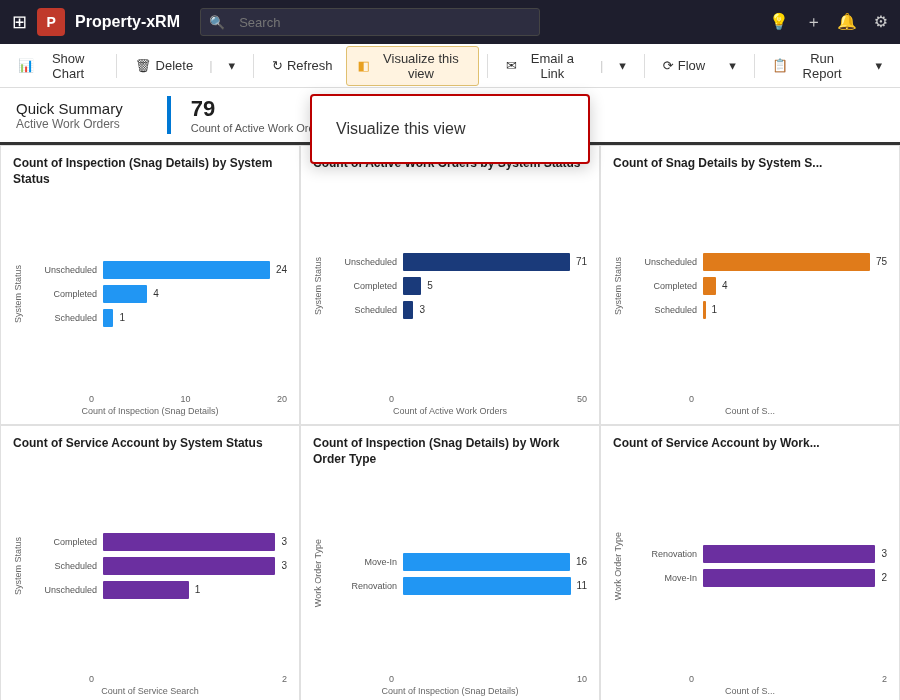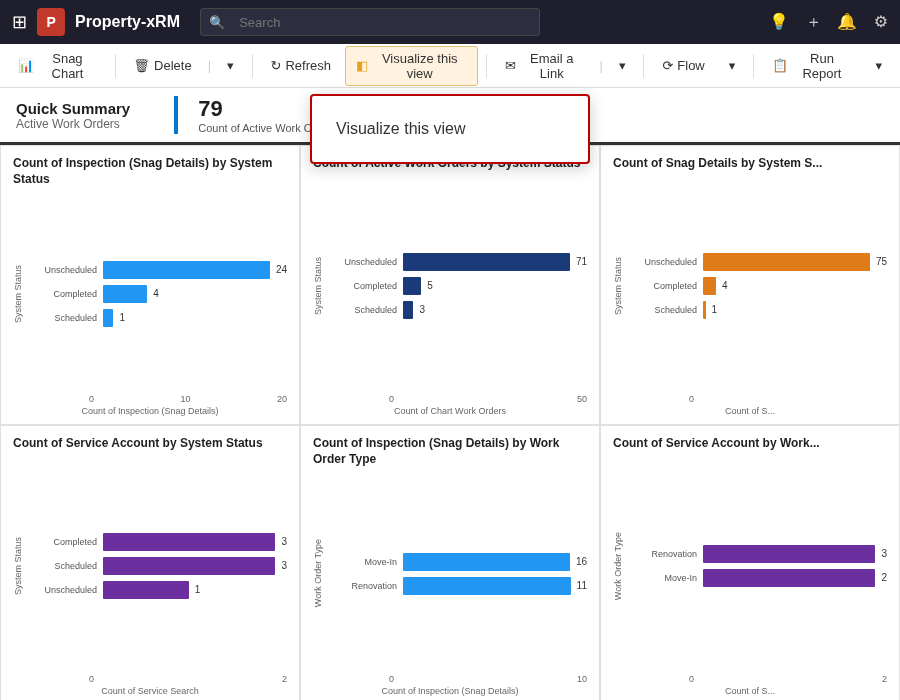--- a/index.html
+++ b/index.html
@@ -82,21 +82,21 @@
     
     .summary-bar {
       background: #fff;
       border-bottom: 3px solid #333;
       padding: 8px 16px;
       display: flex;
       align-items: center;
       gap: 0;
     }
     .summary-title-block { margin-right: 40px; }
-    .summary-title { font-size: 15px; font-weight: 700; color: #1f1f1f; }
+    .summary-title { font-size: 15px; font-weight: 400; color: #1f1f1f; }
     .summary-subtitle { font-size: 12px; color: #666; }
     .summary-metric {
       display: flex; flex-direction: column;
       padding: 0 20px;
       border-left: 4px solid #444;
       margin-left: 4px;
     }
     .summary-metric.blue { border-color: #0078d4; }
     .summary-metric.orange { border-color: #e07b1a; }
     .summary-metric.purple { border-color: #6b2fa0; }
@@ -150,21 +150,21 @@
     <span>💡</span>
     <span>＋</span>
     <span>🔔</span>
     <span>⚙</span>
   </div>
 </div>
 
 <div class="toolbar">
   <button class="toolbar-btn">
     <span>📊</span>
-    <span>Snag Chart</span>
+    <span>Show Chart</span>
   </button>
   <div class="toolbar-divider"></div>
   <button class="toolbar-btn">
     <span>🗑</span>
     <span>Delete</span>
   </button>
   <span style="color:#ccc;margin:0 2px;">|</span>
   <button class="toolbar-btn">▾</button>
   <div class="toolbar-divider"></div>
   <button class="toolbar-btn">
@@ -271,21 +271,21 @@
               <div style="width: 70px; font-size: 9px; color: rgb(85, 85, 85); text-align: right; flex-shrink: 0;">Scheduled</div>
               <div class="bar bar-dark-blue" style="width: 4%; min-width: 2px; height: 18px;"></div>
               <div style="font-size: 10px; color: rgb(51, 51, 51);">3</div>
             </div>
           </div>
         </div>
         <div style="display: flex; padding-left: 76px; justify-content: space-between;">
           <span style="font-size: 9px; color: rgb(102, 102, 102);">0</span>
           <span style="font-size: 9px; color: rgb(102, 102, 102);">50</span>
         </div>
-        <div style="text-align: center; font-size: 9px; color: rgb(102, 102, 102); margin-top: 2px;">Count of Chart Work Orders</div>
+        <div style="text-align: center; font-size: 9px; color: rgb(102, 102, 102); margin-top: 2px;">Count of Active Work Orders</div>
       </div>
     </div>
     <div class="chart-card">
       <div class="chart-title">Count of Snag Details by System S...</div>
       <div class="chart-body" style="display: flex; flex-direction: column; flex: 1 1 0%;">
         <div style="display: flex; flex: 1 1 0%; align-items: center;">
           <div class="y-axis-title">System Status</div>
           <div style="flex: 1 1 0%; display: flex; flex-direction: column; justify-content: center; gap: 6px;">
             <div style="display: flex; align-items: center; gap: 6px;">
               <div style="width: 70px; font-size: 9px; color: rgb(85, 85, 85); text-align: right; flex-shrink: 0;">Unscheduled</div>

